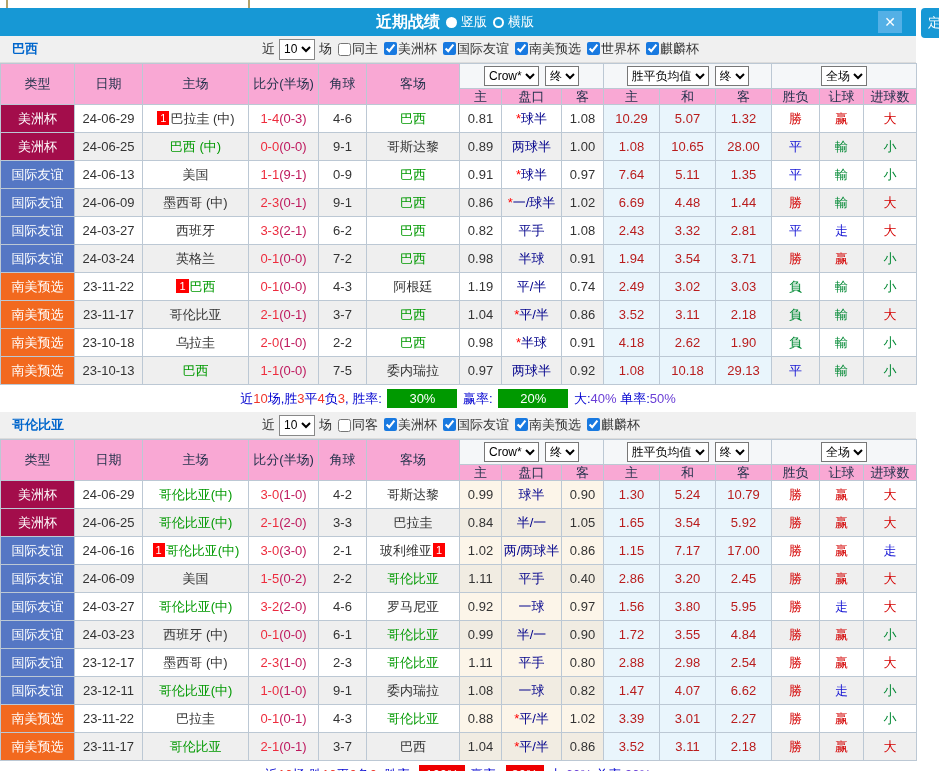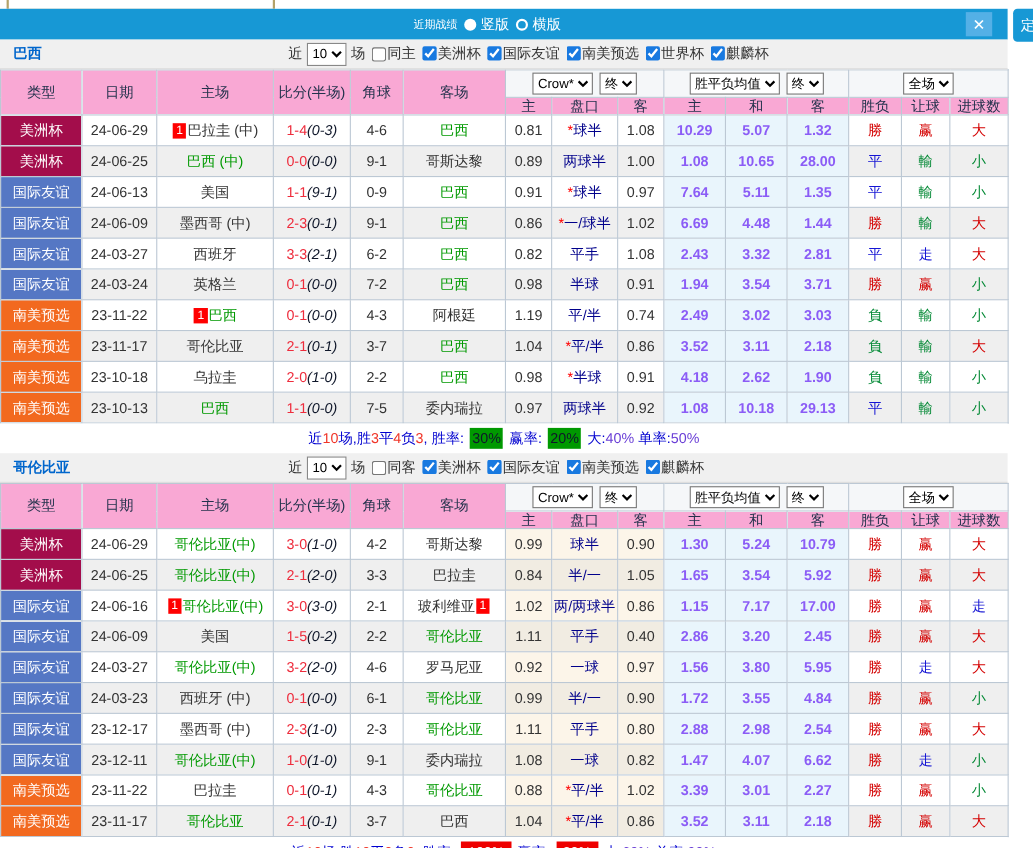--- a/index.html
+++ b/index.html
@@ -7,21 +7,21 @@
     width:939px;height:771px;overflow:hidden;position:relative;
     background:#fff;font-family:"Liberation Sans","DejaVu Sans",sans-serif;
     font-size:13px;color:#333;
   }
   .panel{position:absolute;left:0;top:0;width:916px;}
   
   .top-strip{height:8px;position:relative;overflow:hidden;background:#fff;}
   .top-box{position:absolute;left:6px;top:-6px;width:240px;height:12px;border:2px solid #b3a269;background:#fff;}
   
   .titlebar{height:28px;background:#1798d5;color:#fff;display:flex;align-items:center;position:relative;}
-  .tb-title{font-weight:normal;font-size:10px;margin-left:376px;}
+  .tb-title{font-weight:bold;font-size:16px;margin-left:376px;}
   .tb-radio{display:flex;align-items:center;margin-left:6px;cursor:pointer;}
   .radio{display:inline-block;width:11px;height:11px;border-radius:50%;margin-right:4px;box-sizing:border-box;}
   .radio.filled{background:#fff;}
   .radio.empty{border:2px solid #fff;background:transparent;}
   .close-btn{position:absolute;right:14px;top:3px;width:24px;height:22px;background:#54b0e6;color:#fff;
     font-weight:bold;text-align:center;line-height:22px;font-size:14px;cursor:pointer;}
   
   .side-btn{position:absolute;left:921px;top:8px;width:30px;height:30px;background:#1798d5;border-radius:4px;
     color:#fff;font-size:13px;line-height:30px;padding-left:7px;box-sizing:border-box;cursor:pointer;}
   
@@ -38,38 +38,38 @@
   thead tr.sel-row th{height:24px;}
   thead tr.sel-row th.selcell{background:#f5f7f9;}
   thead tr.sub-row th{height:15px;line-height:15px;}
   thead select{height:20px;font-size:12px;border:1px solid #777;background:#fff;margin:0 3px;}
   tbody td{height:27px;}
   tr.even td{background:#efefef;}
   td.lg{color:#fff!important;}
   td.lg-amer{background:#a30d4b!important;}
   td.lg-intl{background:#5577c4!important;}
   td.lg-sam{background:#f2691f!important;}
-  td.avg{background:#e9f5fc!important;color:#8b5cf6;font-weight:bold;}
+  td.avg{background:#e9f5fc!important;color:#b91c1c;}
   .cream td.od{background:#fcf5e9;}
   .cream tr.even td.od{background:#f1ece2;}
   td.hc{color:#00008b;}
   .star{color:#f00;}
   .t-green{color:#009900;}
   .badge1{display:inline-block;background:#f00;color:#fff;font-size:11px;line-height:14px;padding:0 3px;margin:0 1px;vertical-align:1px;}
   .ft{color:#ee2c3c;}
-  .half{color:#0f172a;font-style:italic;}
+  .half{color:#be185d;}
   .c-red{color:#d40000;}
   .c-blue{color:#1414d4;}
   .c-green{color:#008833;}
   
   .summary{height:27px;line-height:27px;text-align:center;background:#fff;white-space:nowrap;}
   .s-b{color:#0000d0;}
   .s-r{color:#f03528;}
   .s-p{color:#6a3fd6;}
-  .s-gbox{background:#009900;color:#0f172a;padding:2px 2px;margin:0 2px;}
+  .s-gbox{background:#009900;color:#ffffff;padding:2px 22px;margin:0 2px;}
   .s-rbox{background:#ee0000;color:#fff;padding:2px 6px;margin:0 2px;}
 </style>
 </head>
 <body>
 
 <div class="panel">
 
   <div class="top-strip">
     <div class="top-box"></div>
   </div>

